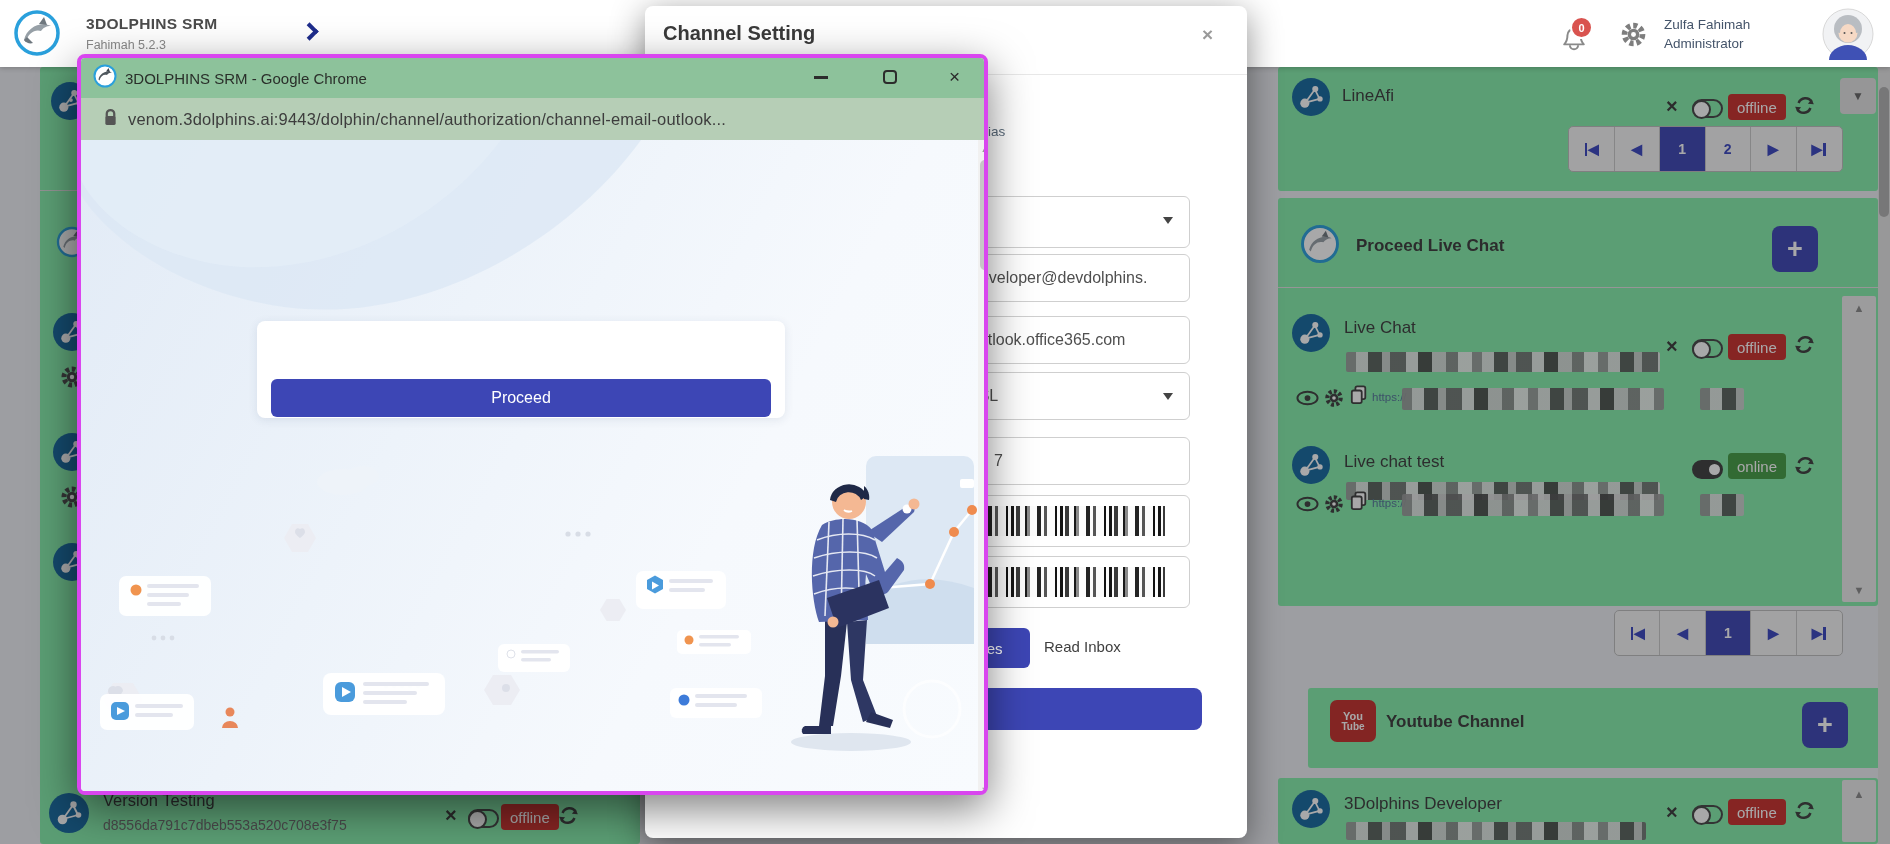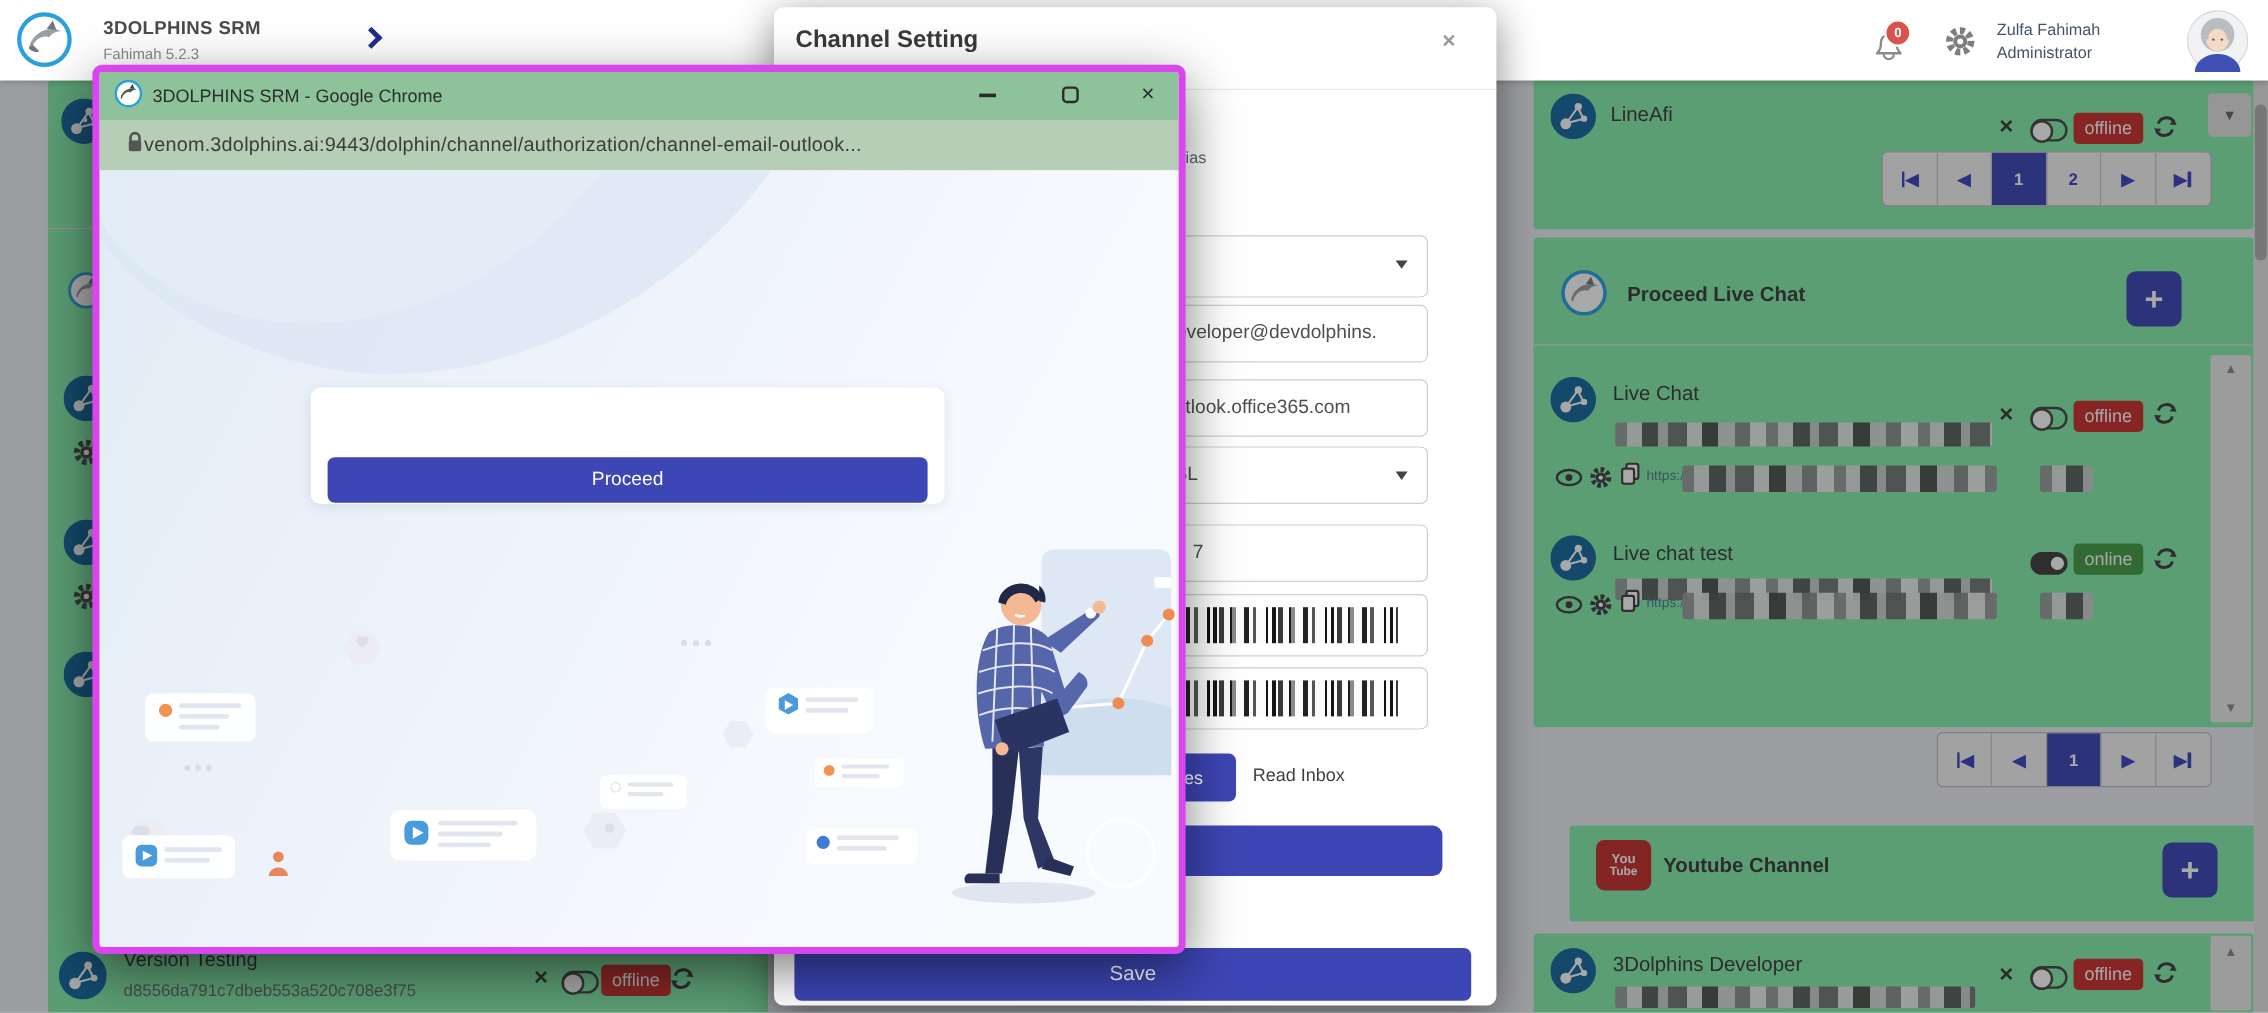--- a/index.html
+++ b/index.html
@@ -74,32 +74,32 @@
     border-top:7px solid #444}
   .barcode{margin-left:12px;width:252px;height:30px;
     background:repeating-linear-gradient(90deg,#151515 0 3px,#fbfbfb 3px 5px,#3a3a3a 5px 9px,
     #fbfbfb 9px 14px,#191919 14px 16px,#8a8a8a 16px 19px,#fbfbfb 19px 26px,#222 26px 30px,
     #fbfbfb 30px 33px,#555 33px 36px,#fbfbfb 36px 44px,#111 44px 46px,#fbfbfb 46px 49px)}
   .btn{position:absolute;background:#3d46b5;color:#fff;display:flex;align-items:center;
     justify-content:center;border-radius:6px;cursor:pointer}
 
   
   .chrome{position:absolute;left:77px;top:54px;width:911px;height:741px;z-index:20;
-    border-radius:8px;box-shadow:0 14px 44px rgba(0,0,0,.5);border:6px solid #d946ef;
+    border-radius:8px;box-shadow:0 14px 44px rgba(0,0,0,.5);border:4px solid #d946ef;
     overflow:hidden;background:#f2f6fb}
   .cr-titlebar{position:absolute;left:0;top:0;width:100%;height:40px;background:#8dc29b;
     display:flex;align-items:center}
   .cr-title{font-size:15px;color:#2a2f2a;margin-left:8px}
   .cr-min{position:absolute;left:733px;top:18px;width:14px;height:2.5px;background:#2c2c2c;cursor:pointer}
   .cr-max{position:absolute;left:802px;top:12px;width:14px;height:14px;border:2px solid #2c2c2c;
     border-radius:4px;cursor:pointer}
   .cr-x{position:absolute;left:868px;top:8px;font-size:19px;color:#2c2c2c;cursor:pointer}
   .cr-urlbar{position:absolute;left:0;top:40px;width:100%;height:42px;background:#b6ceb6;
     display:flex;align-items:center}
-  .cr-url{font-size:16.5px;color:#3d3d3d;letter-spacing:.2px}
+  .cr-url{font-size:16.5px;color:#3d3d3d;margin-left:10px;letter-spacing:.2px}
   .cr-body{position:absolute;left:0;top:82px;width:897px;height:659px;overflow:hidden;
     background:linear-gradient(118deg,#e2ebf6 0%,#edf3fa 38%,#f6f9fd 68%,#f8fbfe 100%)}
   .cr-scroll{position:absolute;left:897px;top:82px;width:14px;height:659px;background:#f1f1f1}
   .msgcard{position:absolute;left:176px;top:181px;width:528px;height:97px;background:#fff;
     border-radius:8px;box-shadow:0 2px 10px rgba(40,60,100,.10)}
   .msgtext{position:absolute;left:0;top:15px;width:100%;text-align:center;font-size:16.5px;color:#222}
   .illu-card{fill:#fff;opacity:.95}
   .illu-line{fill:#e3e5ee}
 </style>
 </head>
@@ -514,23 +514,20 @@
       <div class="barcode"></div>
     </div>
 
     <div class="btn" style="left:275px;top:622px;width:110px;height:40px;font-size:15px;justify-content:flex-start">
       <span style="padding-left:58px">Yes</span>
     </div>
     <div class="abs" style="left:399px;top:632px;font-size:15px;color:#3f3f3f">Read Inbox</div>
 
     <div class="btn" style="left:285px;top:682px;width:272px;height:42px;border-radius:8px"></div>
 
-    <div class="btn" style="left:17px;top:784px;width:564px;height:44px;font-size:17px">
-      <span>Save</span>
-    </div>
   </div>
 
   <div class="chrome">
     <div class="cr-titlebar">
       <div style="margin-left:12px">
         <svg width="24" height="24" viewBox="0 0 48 48">
             <circle cx="24" cy="24" r="21" fill="#fff" stroke="#2aa0dc" stroke-width="4"></circle>
             <path d="M11 31 C14 18 28 12 38 17 C33 17 30 19 28 22 C22 20 15 24 13 33 Z" fill="#50585e"></path>
             <path d="M26 15 l5 -7 l3 8 z" fill="#3a424a"></path>
           </svg>

